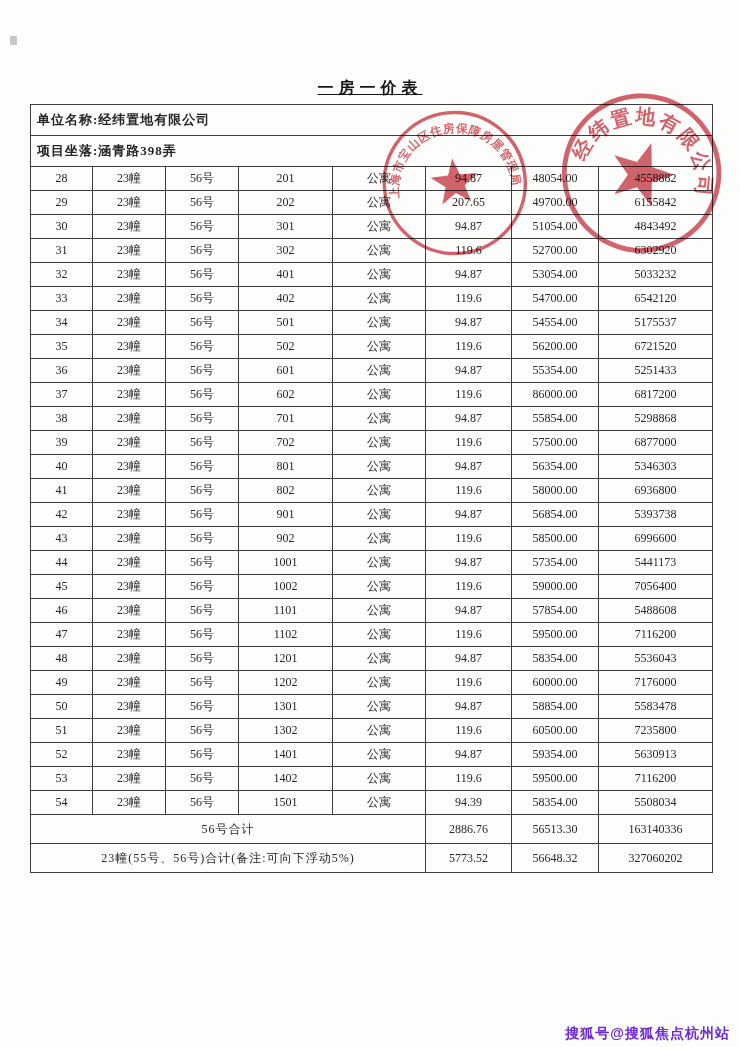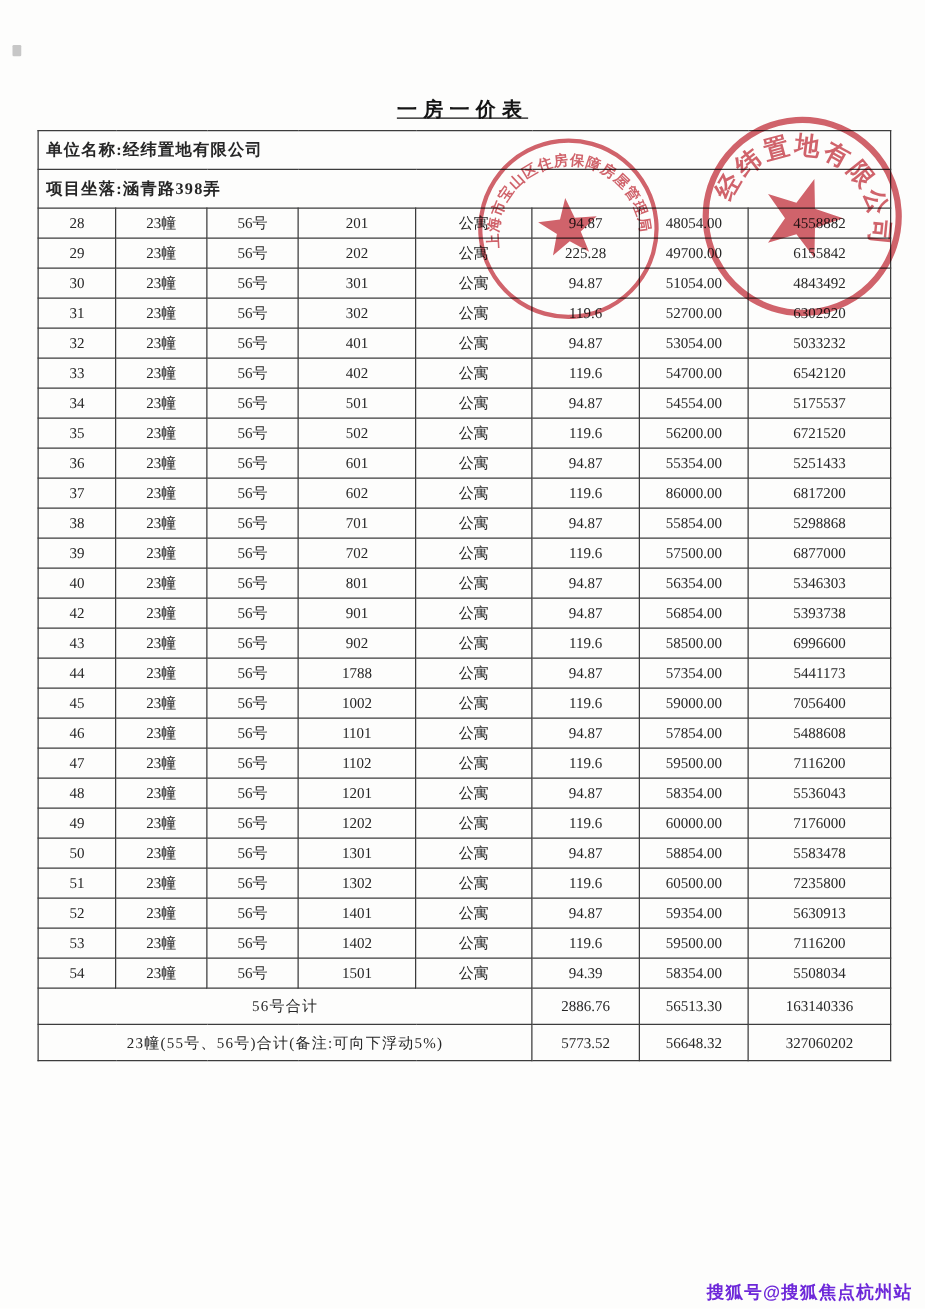--- a/index.html
+++ b/index.html
@@ -93,21 +93,21 @@
           <td>94.87</td>
           <td>48054.00</td>
           <td>4558882</td>
         </tr>
         <tr>
           <td>29</td>
           <td>23幢</td>
           <td>56号</td>
           <td>202</td>
           <td>公寓</td>
-          <td>225.28</td>
+          <td>207.65</td>
           <td>49700.00</td>
           <td>6155842</td>
         </tr>
         <tr>
           <td>30</td>
           <td>23幢</td>
           <td>56号</td>
           <td>301</td>
           <td>公寓</td>
           <td>94.87</td>
@@ -208,20 +208,30 @@
           <td>40</td>
           <td>23幢</td>
           <td>56号</td>
           <td>801</td>
           <td>公寓</td>
           <td>94.87</td>
           <td>56354.00</td>
           <td>5346303</td>
         </tr>
         <tr>
+          <td>41</td>
+          <td>23幢</td>
+          <td>56号</td>
+          <td>802</td>
+          <td>公寓</td>
+          <td>119.6</td>
+          <td>58000.00</td>
+          <td>6936800</td>
+        </tr>
+        <tr>
           <td>42</td>
           <td>23幢</td>
           <td>56号</td>
           <td>901</td>
           <td>公寓</td>
           <td>94.87</td>
           <td>56854.00</td>
           <td>5393738</td>
         </tr>
         <tr>
@@ -231,21 +241,21 @@
           <td>902</td>
           <td>公寓</td>
           <td>119.6</td>
           <td>58500.00</td>
           <td>6996600</td>
         </tr>
         <tr>
           <td>44</td>
           <td>23幢</td>
           <td>56号</td>
-          <td>1788</td>
+          <td>1001</td>
           <td>公寓</td>
           <td>94.87</td>
           <td>57354.00</td>
           <td>5441173</td>
         </tr>
         <tr>
           <td>45</td>
           <td>23幢</td>
           <td>56号</td>
           <td>1002</td>

